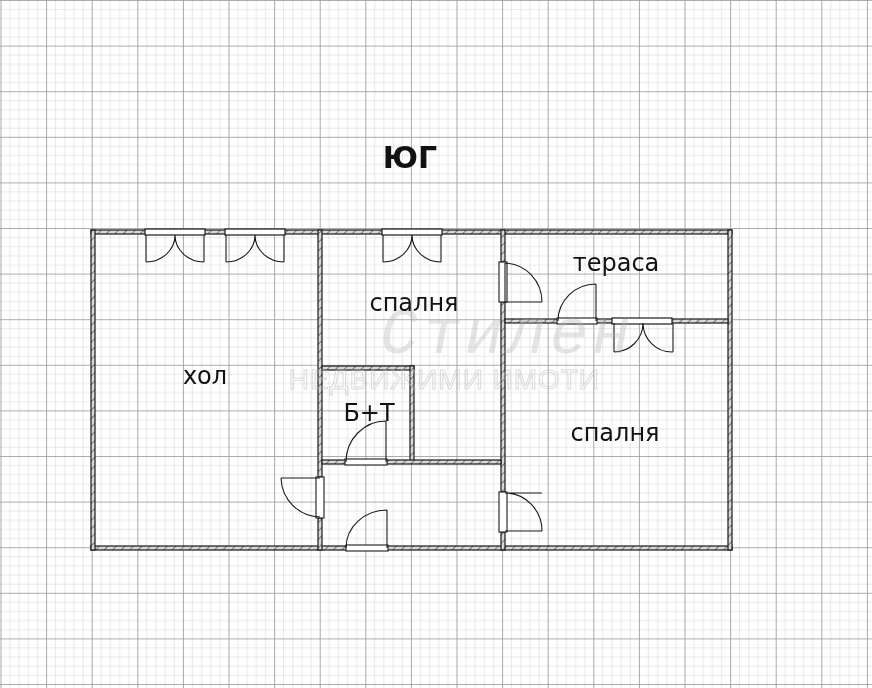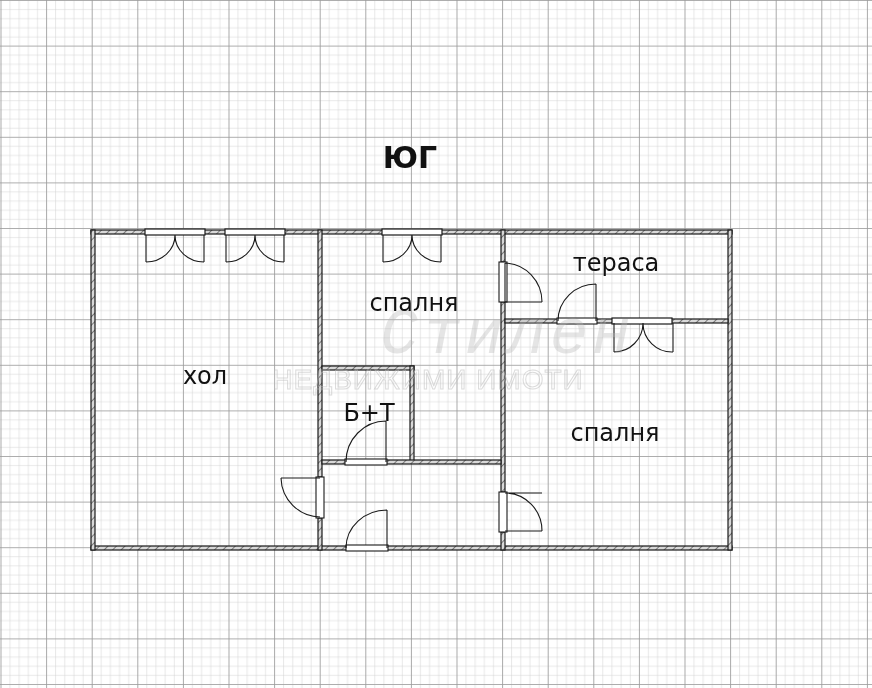--- a/index.html
+++ b/index.html
@@ -3,21 +3,21 @@
 <meta charset="utf-8">
 <style>
   html, body { margin: 0; padding: 0; background: #ffffff; }
   body { width: 872px; height: 688px; overflow: hidden; position: relative; font-family: "DejaVu Sans", "Liberation Sans", sans-serif; }
   #canvas { position: absolute; left: 0; top: 0; width: 872px; height: 688px; }
   .grid-svg { position: absolute; left: 0; top: 0; }
   .label { position: absolute; color: #111; font-family: "DejaVu Sans", sans-serif; white-space: nowrap; transform: translate(-50%, -50%); line-height: 1; }
   .compass { font-size: 30px; font-weight: bold; }
   .room-label { font-size: 24px; }
   .watermark-script { position: absolute; left: 380px; top: 300px; font-family: Liberation Mono, monospace; font-style: italic; font-size: 64px; color: rgba(180,180,180,0.35); letter-spacing: 4px; pointer-events: none; }
-  .watermark-text { position: absolute; left: 268px; top: 364px; width: 320px; text-align: center; font-family: "Liberation Sans", sans-serif; font-size: 28px; letter-spacing: 1px; color: rgba(255,255,255,0); -webkit-text-stroke: 1px rgba(190,190,190,0.55); pointer-events: none; }
+  .watermark-text { position: absolute; left: 280px; top: 364px; width: 320px; text-align: right; font-family: "Liberation Sans", sans-serif; font-size: 28px; letter-spacing: 1px; color: rgba(255,255,255,0); -webkit-text-stroke: 1px rgba(190,190,190,0.55); pointer-events: none; }
 </style>
 </head>
 <body>
 
 <div id="canvas">
 
   <svg class="grid-svg" width="872" height="688" viewBox="0 0 872 688">
     <defs>
       <pattern id="minor" x="0" y="0" width="9.12" height="9.12" patternUnits="userSpaceOnUse">
         <path d="M 9.12 0 L 0 0 0 9.12" fill="none" stroke="#cfcfcf" stroke-width="1"></path>

